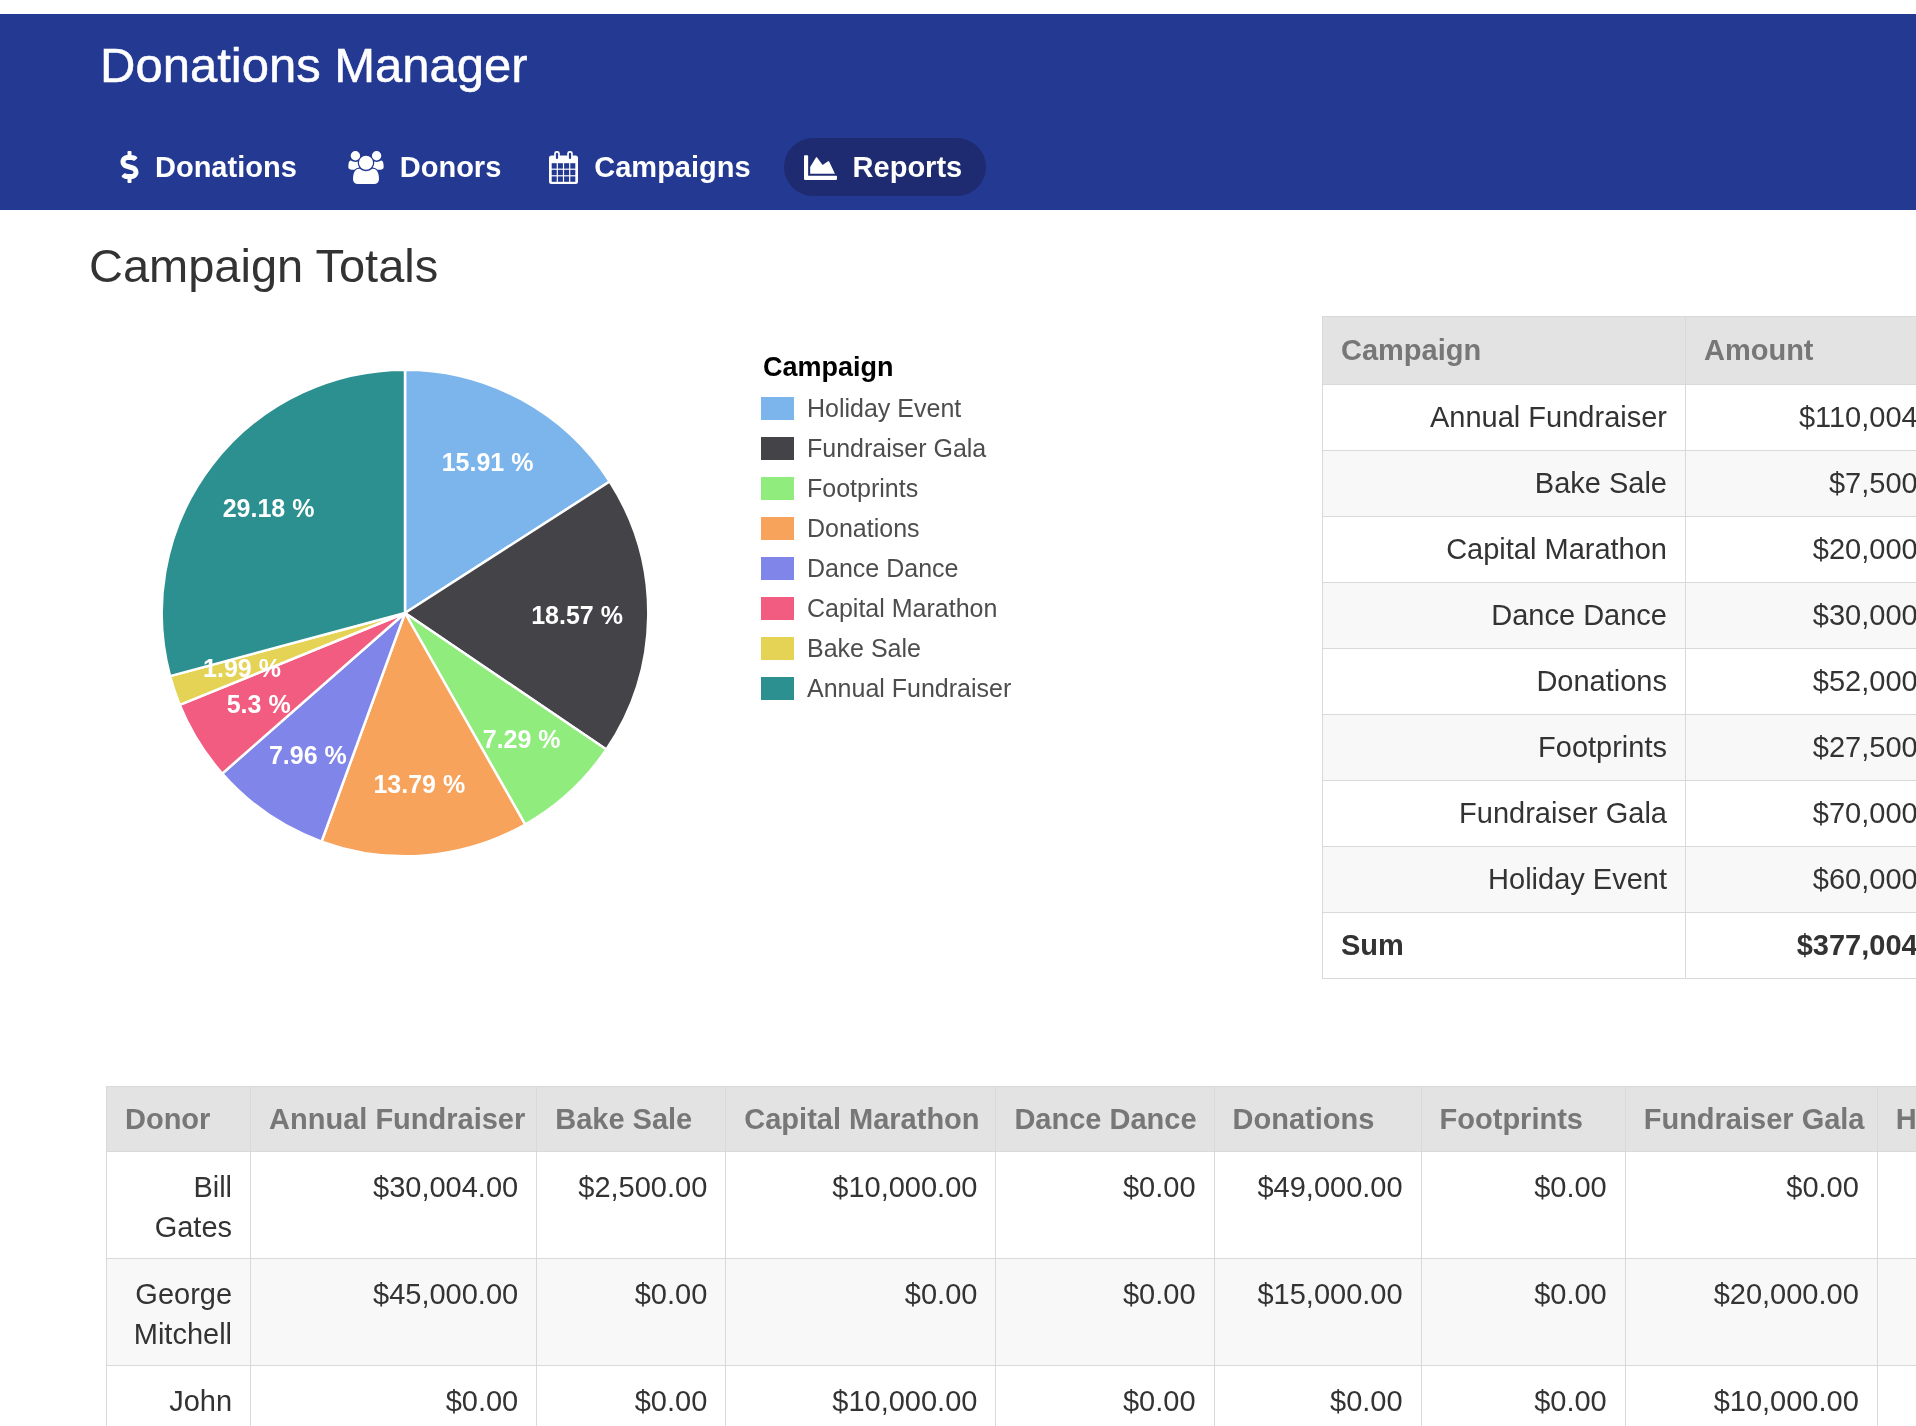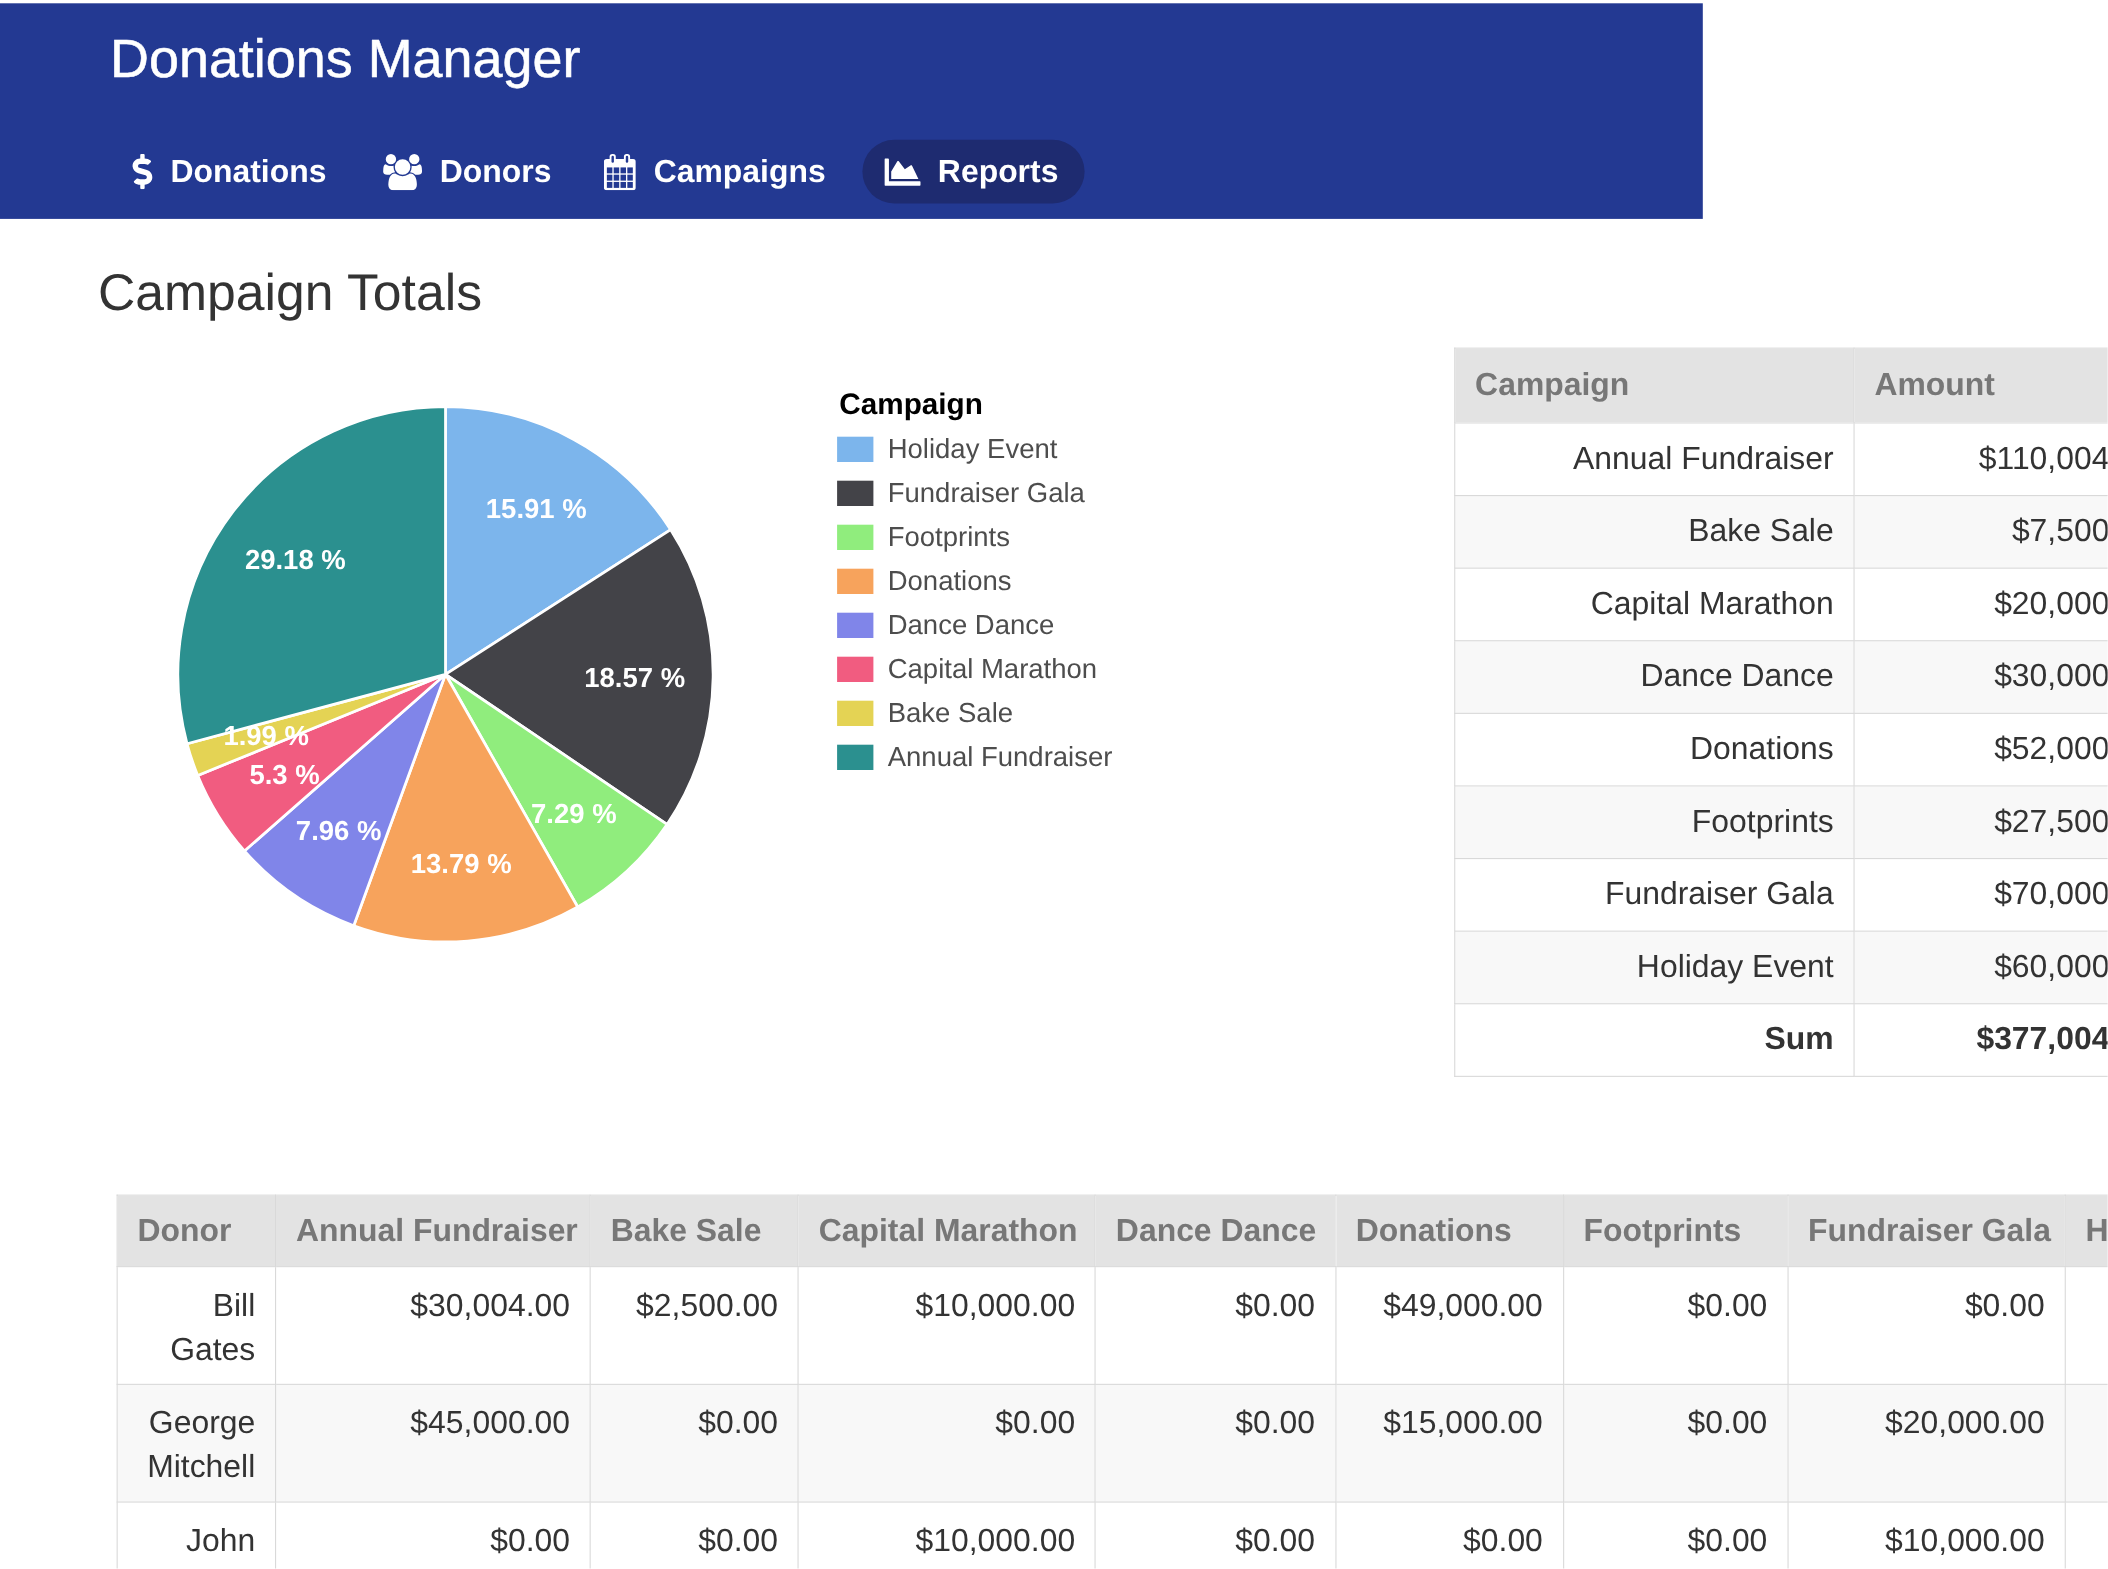--- a/index.html
+++ b/index.html
@@ -1,21 +1,21 @@
 <!DOCTYPE html>
 <html><head>
 <meta charset="utf-8">
 <style>
 * { box-sizing: border-box; margin: 0; padding: 0; }
 html,body { width:1916px; height:1426px; overflow:hidden; background:#fff;
   font-family:"Liberation Sans", sans-serif; }
 .page { position:relative; width:1916px; height:1426px; }
 
 
-.hdr { position:absolute; left:0; top:3px; width:1548px; height:196px; background:#233992; }
+.hdr { position:absolute; left:0; top:14px; width:1916px; height:196px; background:#233992; }
 .hdr h1 { position:absolute; left:100px; top:23px; color:#fff; font-size:49px; font-weight:500; letter-spacing:0; -webkit-text-stroke:0.5px #fff; }
 .nav { position:absolute; left:100px; top:124px; height:58px; display:flex; align-items:center; }
 .nav .it { display:flex; align-items:center; height:58px; color:#fff; font-size:29px; font-weight:bold; padding:0 24px 0 20px; border-radius:8px; }
 .nav .it svg { margin-right:16px; flex:none; }
 .nav .it.active { background:#1e2b70;border-radius:29px; }
 .nav .sp1 { width:7px; } .nav .sp2 { width:4px; } .nav .sp3 { width:9px; }
 
 
 .h2a { position:absolute; left:89px; top:238px; font-size:47px; font-weight:500; color:#333; }
 .h3a { position:absolute; left:107px; top:1022px; font-size:40px; font-weight:500; color:#333; }
@@ -34,21 +34,21 @@
 
 table { border-collapse:collapse; table-layout:fixed; }
 td, th { border:1px solid #d9d9d9; font-size:29px; color:#333; padding:0 18px; overflow:hidden; white-space:nowrap; }
 th { background:#e3e3e3; color:#777; font-weight:bold; text-align:left; }
 tr.alt td { background:#f8f8f8; }
 
 
 .t1 { position:absolute; left:1322px; top:316px; width:654px; }
 .t1 th { height:68px; }
 .t1 td { height:66px; text-align:right; }
-.t1 td.sum { text-align:right; font-weight:bold; }
+.t1 td.sum { text-align:left; font-weight:bold; }
 .t1 td.sumv { font-weight:bold; }
 
 
 .t2 { position:absolute; left:106px; top:1086px; width:2014px; }
 .t2 th { height:65px;margin-left:21px; }
 .t2 td { text-align:right; vertical-align:top; padding-top:15px; padding-bottom:11px; height:106px; line-height:40px; white-space:normal;margin-top:45px; }
 </style>
 </head>
 <body>
 <div class="page">

